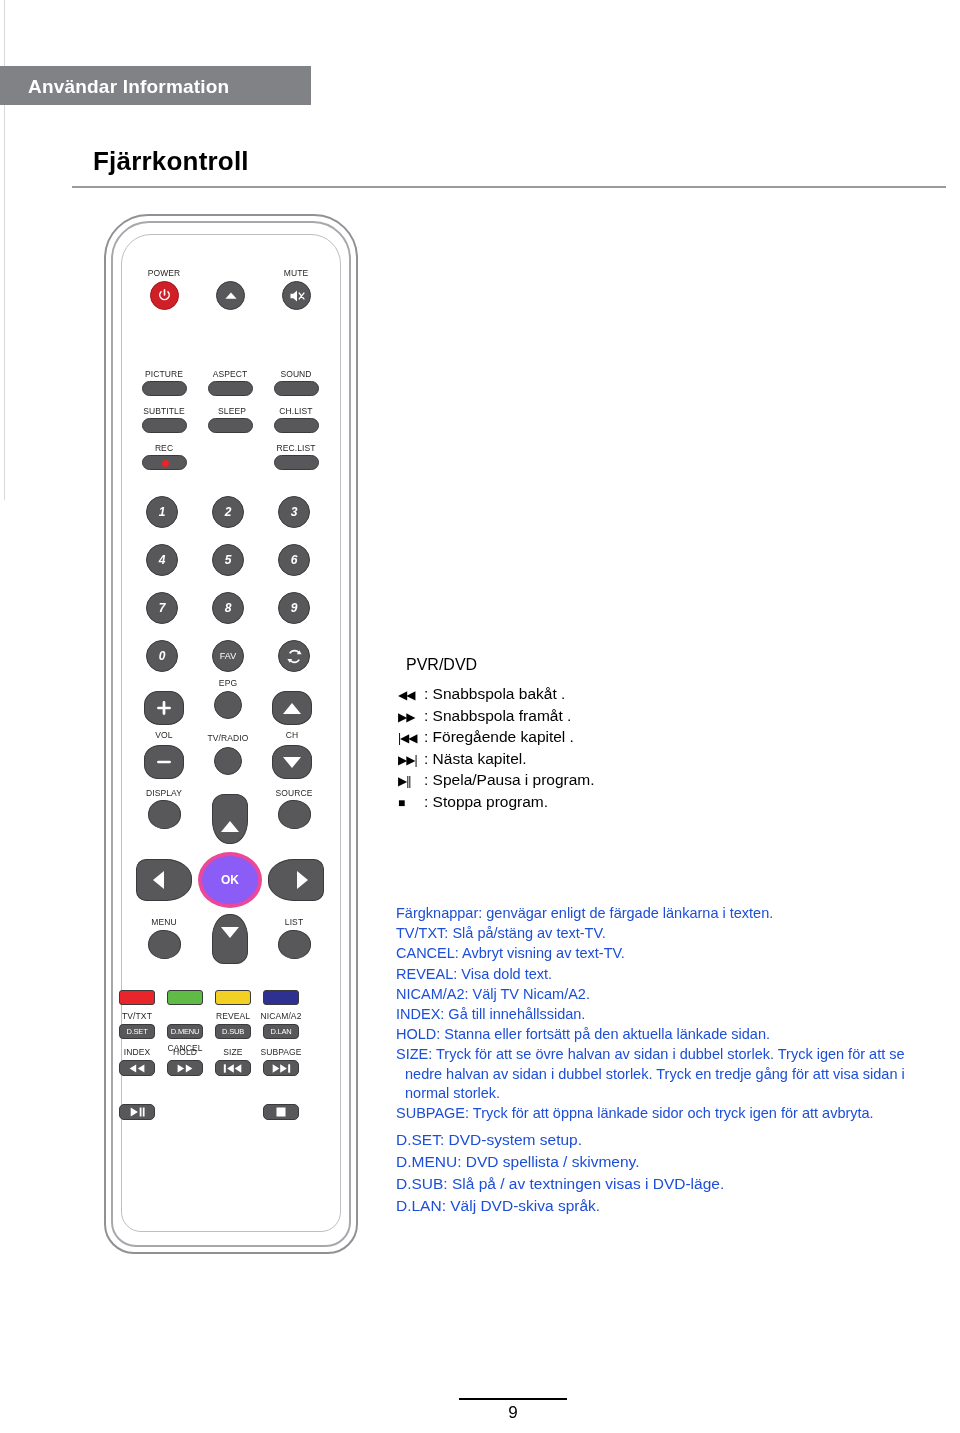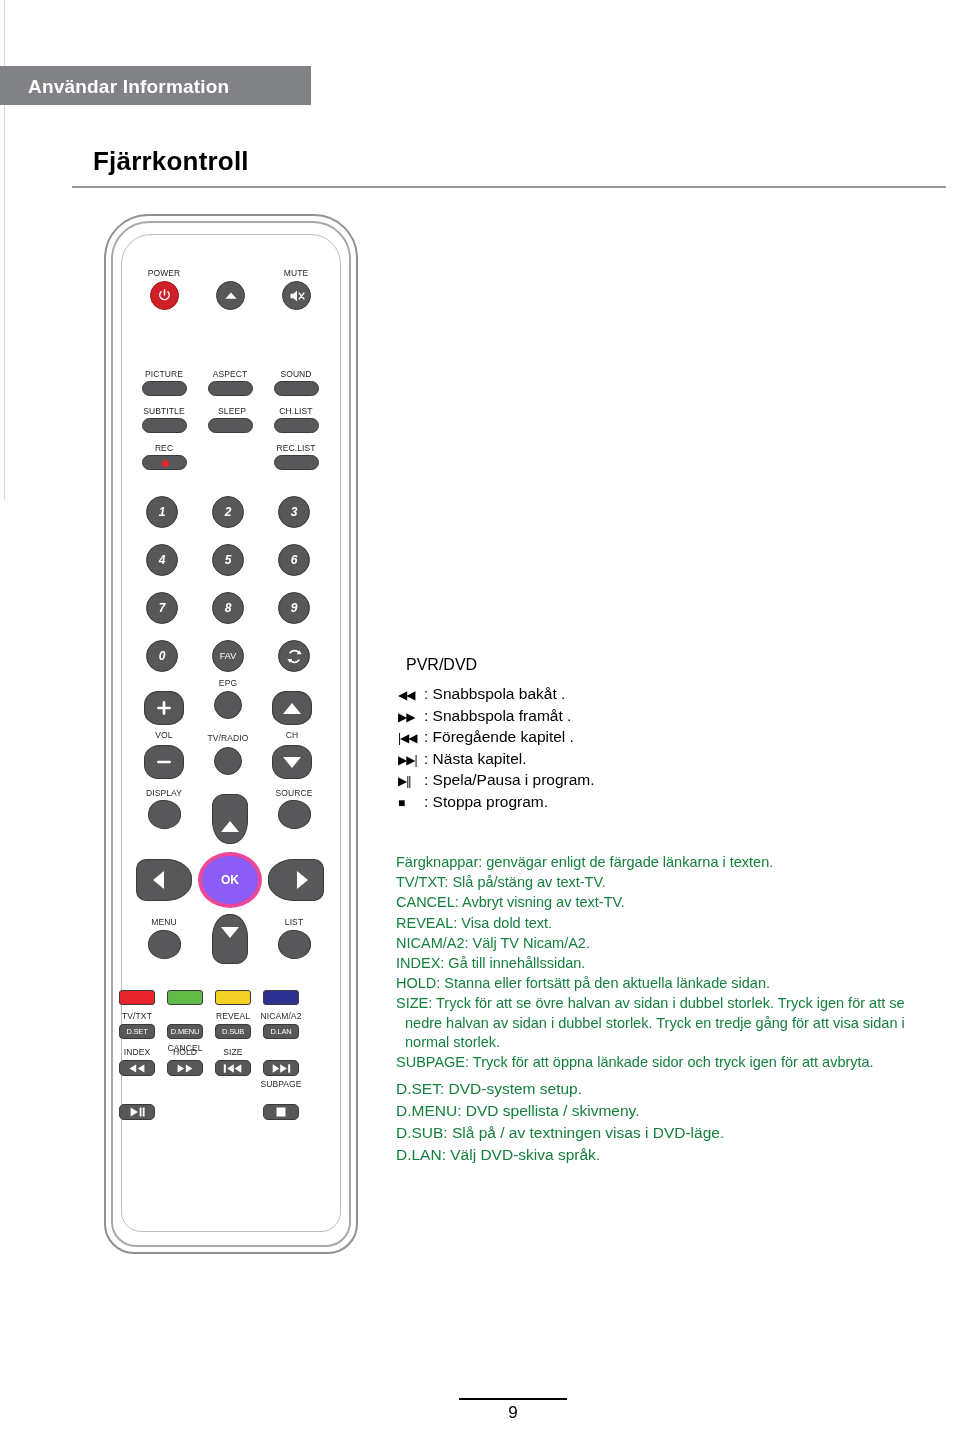--- a/index.html
+++ b/index.html
@@ -158,22 +158,22 @@
   }
   .pvr-row{
     display:flex;align-items:baseline;
     font-size:15.5px;line-height:20.5px;color:#000;
   }
   .pvr-ico{
     width:26px;display:inline-block;text-align:left;
     font-size:12px;letter-spacing:-1px;
   }
   .body-text{
-    position:absolute;left:396px;top:853px;width:530px;
-    font-size:14.5px;line-height:19.2px;color:#15803d;
+    position:absolute;left:396px;top:904px;width:530px;
+    font-size:14.5px;line-height:19.2px;color:#1d4ed8;
   }
   .body-text p{margin:0 0 1px 0;}
   .body-text p.ind{padding-left:9px;text-indent:-9px;}
   .body-text p.gap{margin-top:6px;}
   .body-text p.big{font-size:15.5px;line-height:21px;}
 </style>
 </head>
 <body>
 
 <div class="page-edge"></div>
@@ -315,21 +315,21 @@
     <div class="lbl c" style="left:177px;top:797px;">NICAM/A2</div>
 
     <div class="btn-dsq" style="left:15px;top:810px;width:36px;height:15px;">D.SET</div>
     <div class="btn-dsq" style="left:63px;top:810px;width:36px;height:15px;">D.MENU</div>
     <div class="btn-dsq" style="left:111px;top:810px;width:36px;height:15px;">D.SUB</div>
     <div class="btn-dsq" style="left:159px;top:810px;width:36px;height:15px;">D.LAN</div>
 
     <div class="lbl c" style="left:33px;top:833px;">INDEX</div>
     <div class="lbl c" style="left:81px;top:833px;">HOLD</div>
     <div class="lbl c" style="left:129px;top:833px;">SIZE</div>
-    <div class="lbl c" style="left:177px;top:833px;margin-top:32px;">SUBPAGE</div>
+    <div class="lbl c" style="left:177px;top:833px;">SUBPAGE</div>
 
     <div class="btn-trans" style="left:15px;top:846px;width:36px;height:16px;">
       <svg width="18" height="9" viewBox="0 0 22 10">
         <polygon points="10,0 10,10 2,5" fill="#fff"></polygon>
           <polygon points="20,0 20,10 12,5" fill="#fff"></polygon>
       </svg>
     </div>
     <div class="btn-trans" style="left:63px;top:846px;width:36px;height:16px;">
       <svg width="18" height="9" viewBox="0 0 22 10">
         <polygon points="2,0 2,10 10,5" fill="#fff"></polygon>

